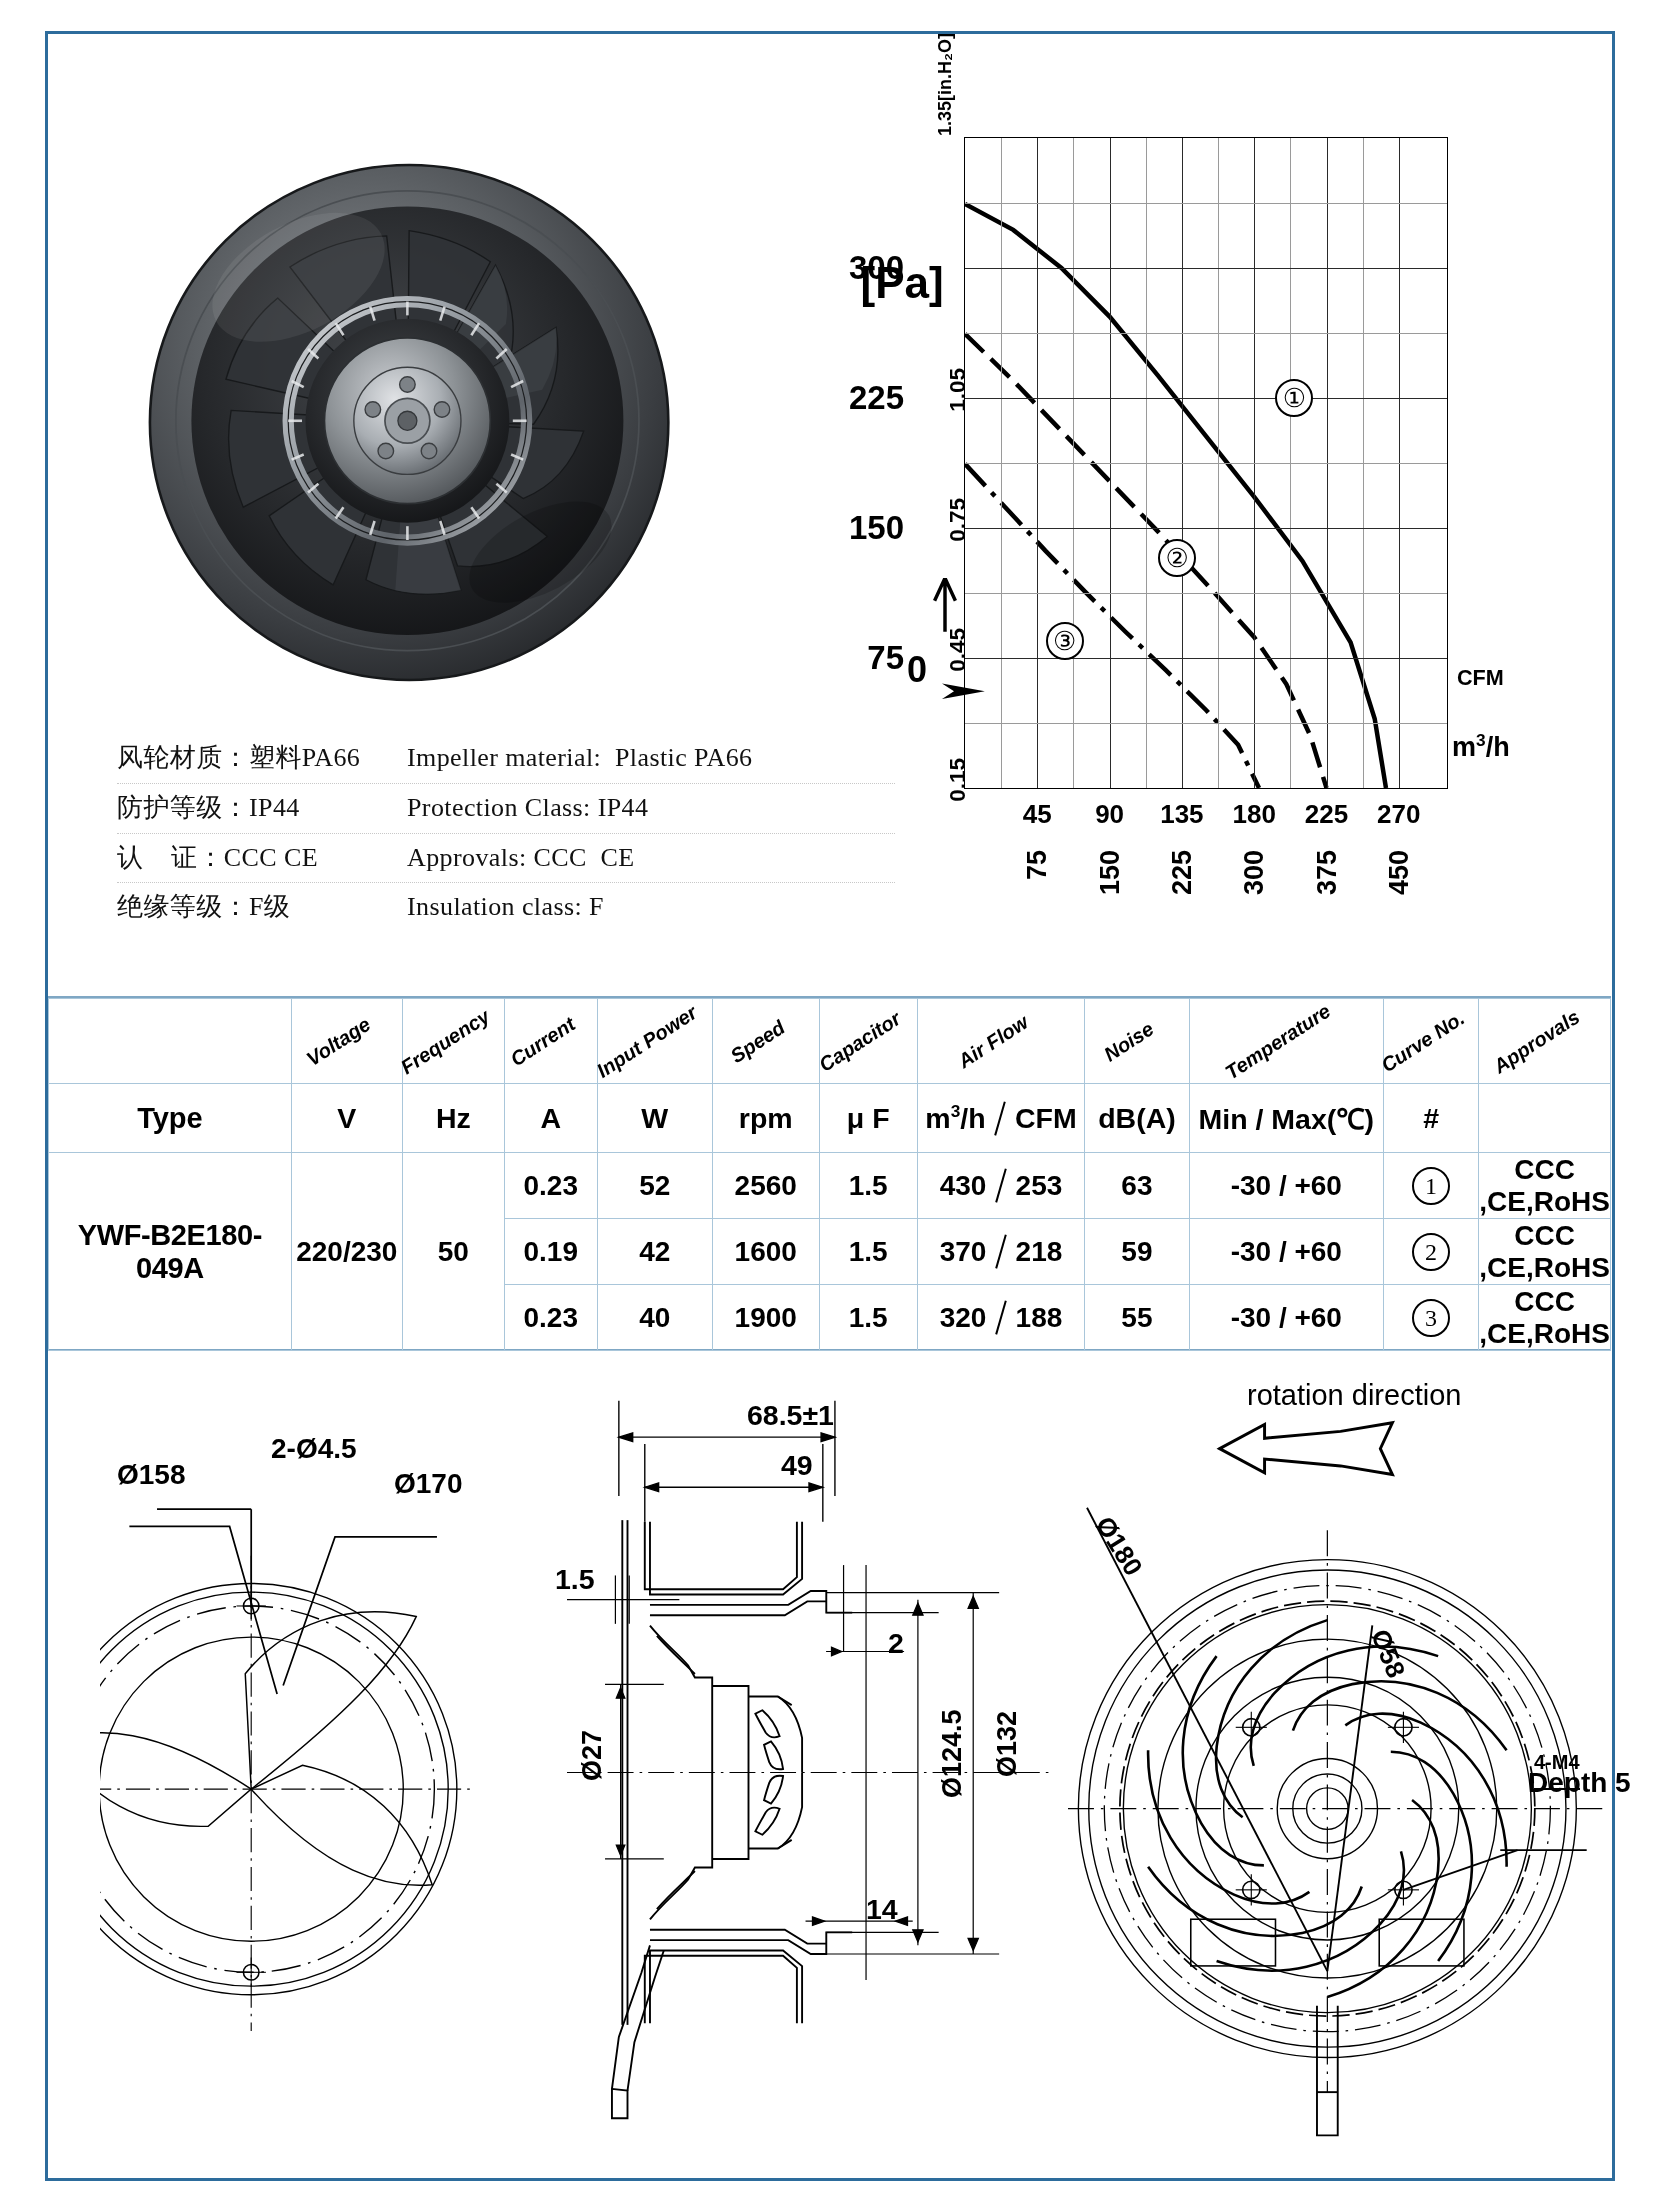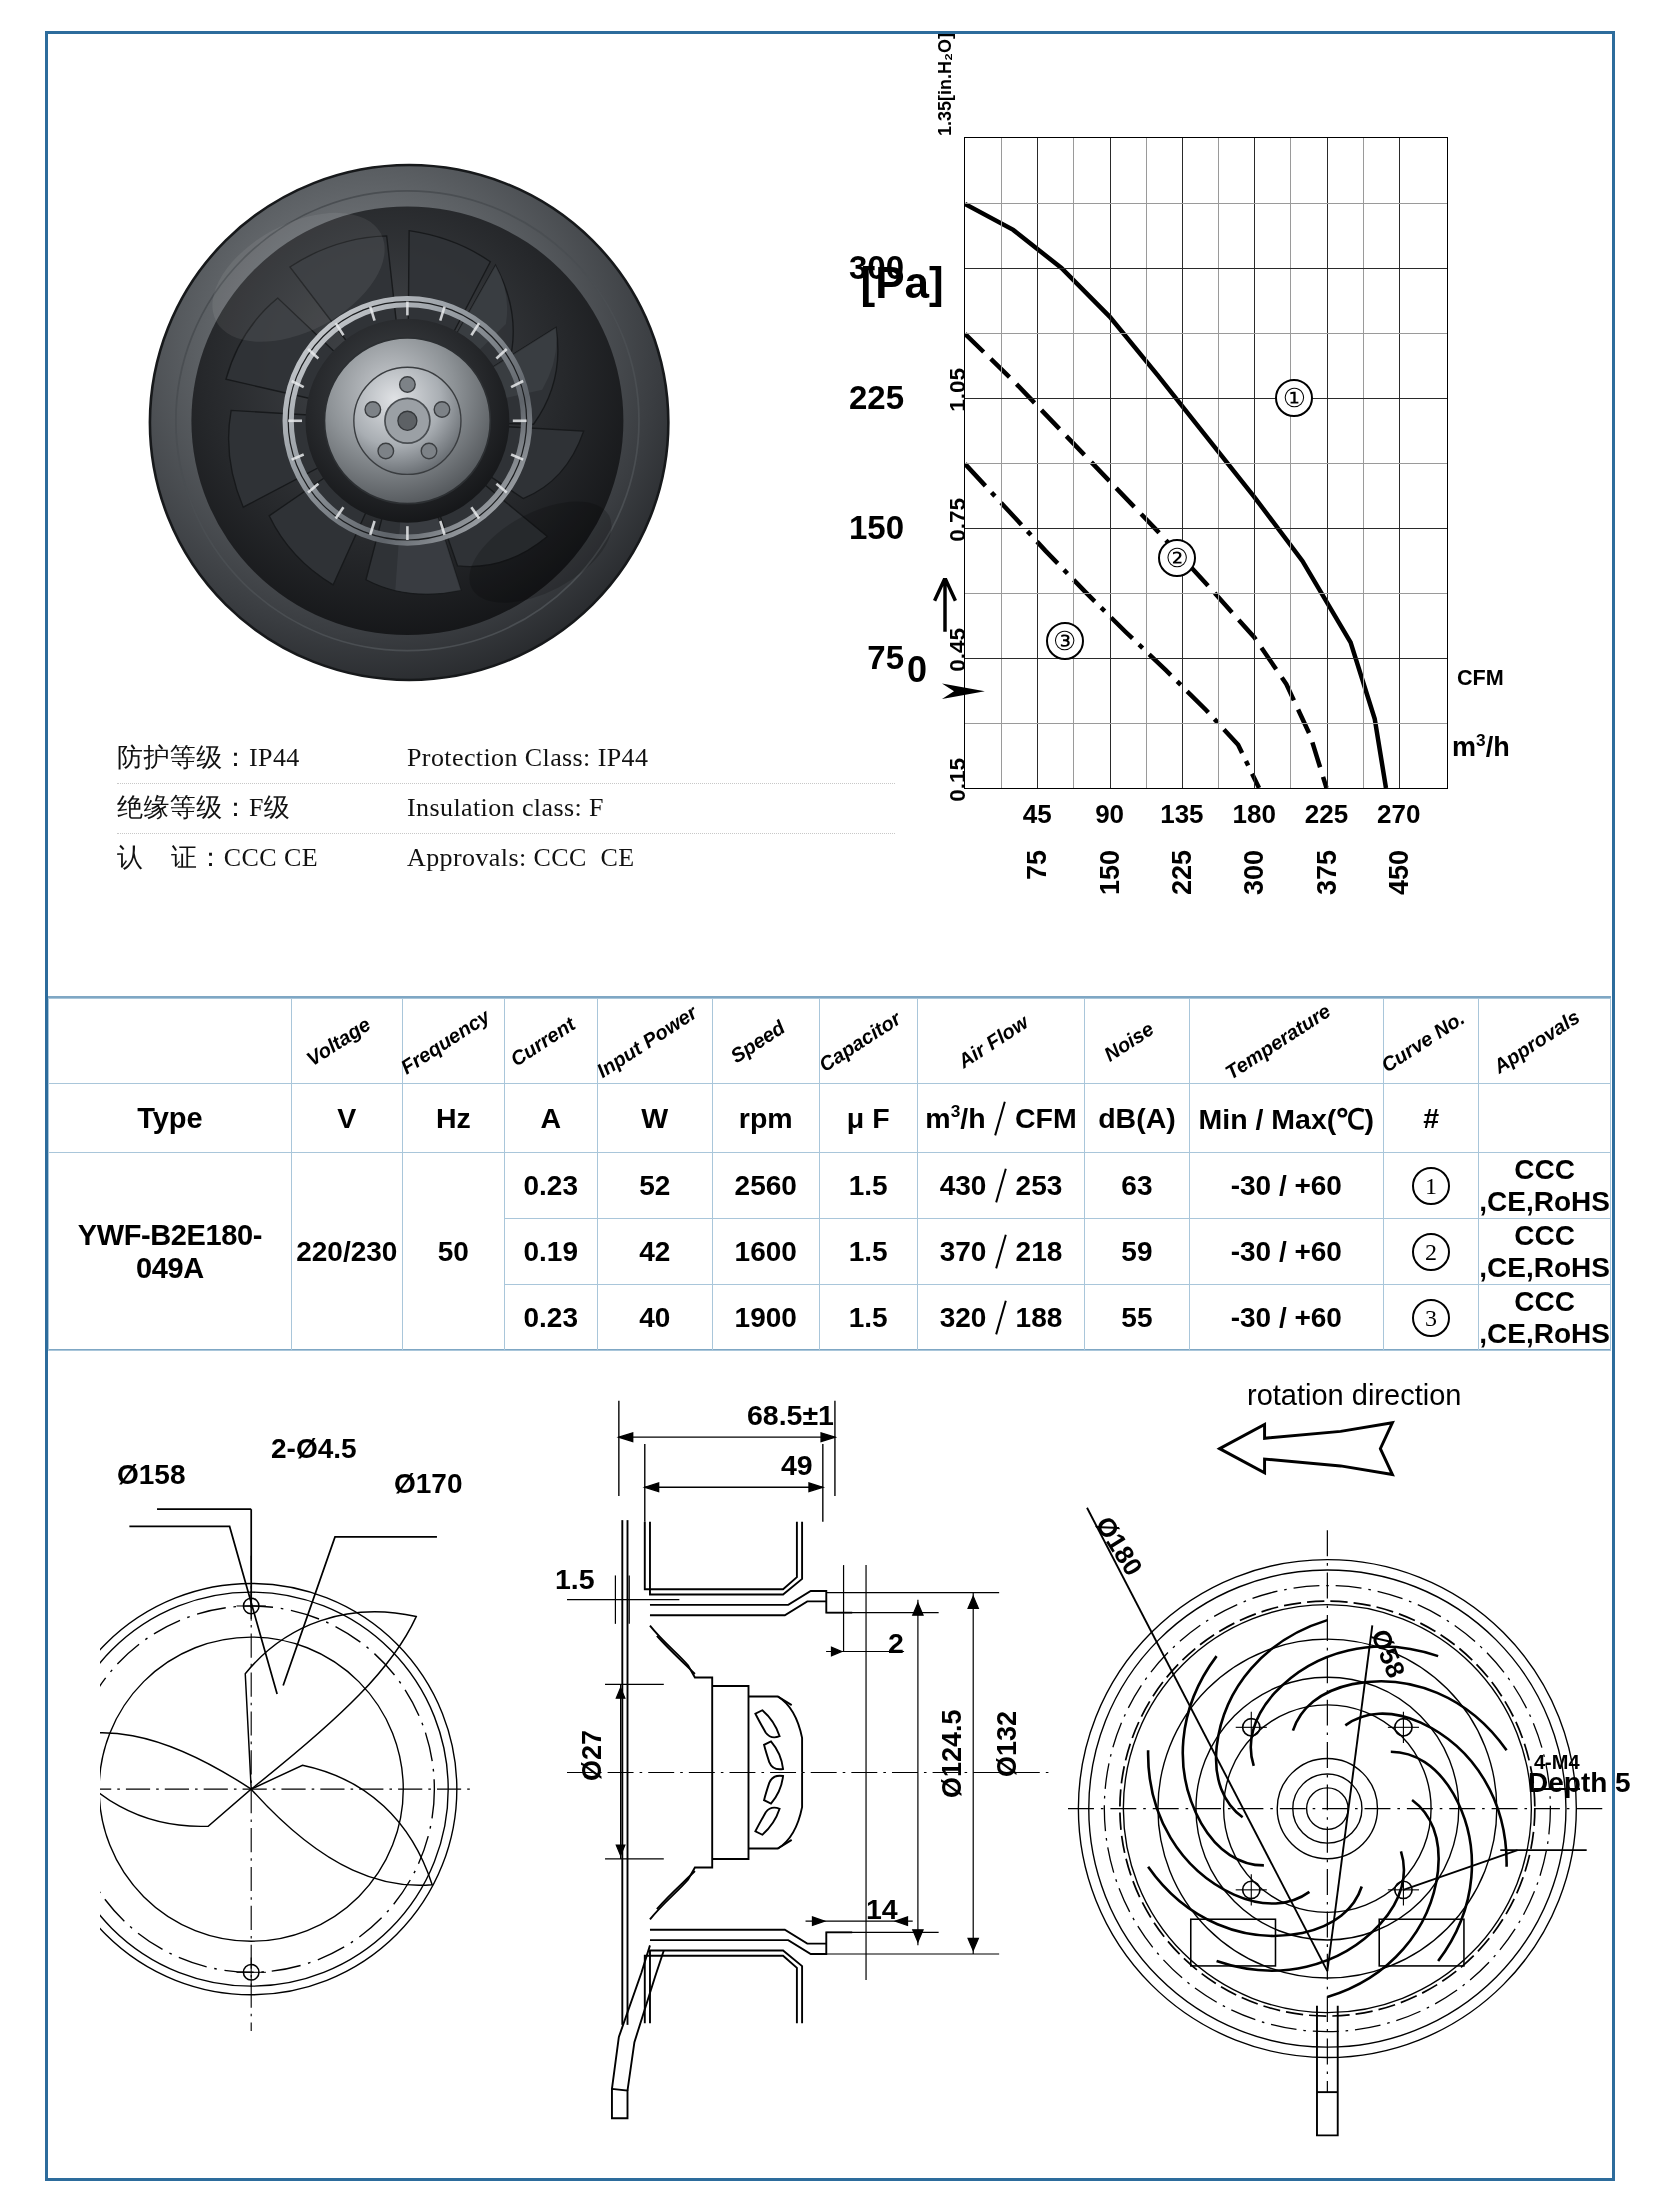--- a/index.html
+++ b/index.html
@@ -299,30 +299,34 @@
           <circle cx="276" cy="305" r="9"></circle>
         </g>
 
         <ellipse cx="190" cy="152" rx="108" ry="62" fill="#ffffff" opacity="0.07" transform="rotate(-28 190 152)"></ellipse>
         <ellipse cx="470" cy="470" rx="90" ry="46" fill="#000000" opacity="0.18" transform="rotate(-28 470 470)"></ellipse>
       </svg>
     </div>
 
     <div class="specs">
       <div class="spec-row">
+        <span class="spec-cn">风轮材质：塑料PA66</span>
+        <span class="spec-en">Impeller material:  Plastic PA66</span>
+      </div>
+      <div class="spec-row">
         <span class="spec-cn">防护等级：IP44</span>
         <span class="spec-en">Protection Class: IP44</span>
       </div>
       <div class="spec-row">
+        <span class="spec-cn">认    证：CCC CE</span>
+        <span class="spec-en">Approvals: CCC  CE</span>
+      </div>
+      <div class="spec-row">
         <span class="spec-cn">绝缘等级：F级</span>
         <span class="spec-en">Insulation class: F</span>
-      </div>
-      <div class="spec-row">
-        <span class="spec-cn">认    证：CCC CE</span>
-        <span class="spec-en">Approvals: CCC  CE</span>
       </div>
     </div>
 
     <div class="chart">
       <div class="pa-label">[Pa]</div>
       <div class="unit-inh2o">1.35[in.H₂O]</div>
 
       <div class="plot" id="plot">
         <svg id="curvesvg" viewBox="0 0 560 590" preserveAspectRatio="none" style="position:absolute;left:0;top:0;width:100%;height:100%">
               <path d="M0.0 59.8 L56.0 83.4 L112.0 118.0 L168.0 162.1 L224.0 215.5 L280.0 270.6 L336.0 325.7 L392.0 383.9 L448.0 457.8 L476.0 527.1 L489.1 590.0" fill="none" stroke="#000" stroke-width="4.5" vector-effect="non-scaling-stroke"></path>

